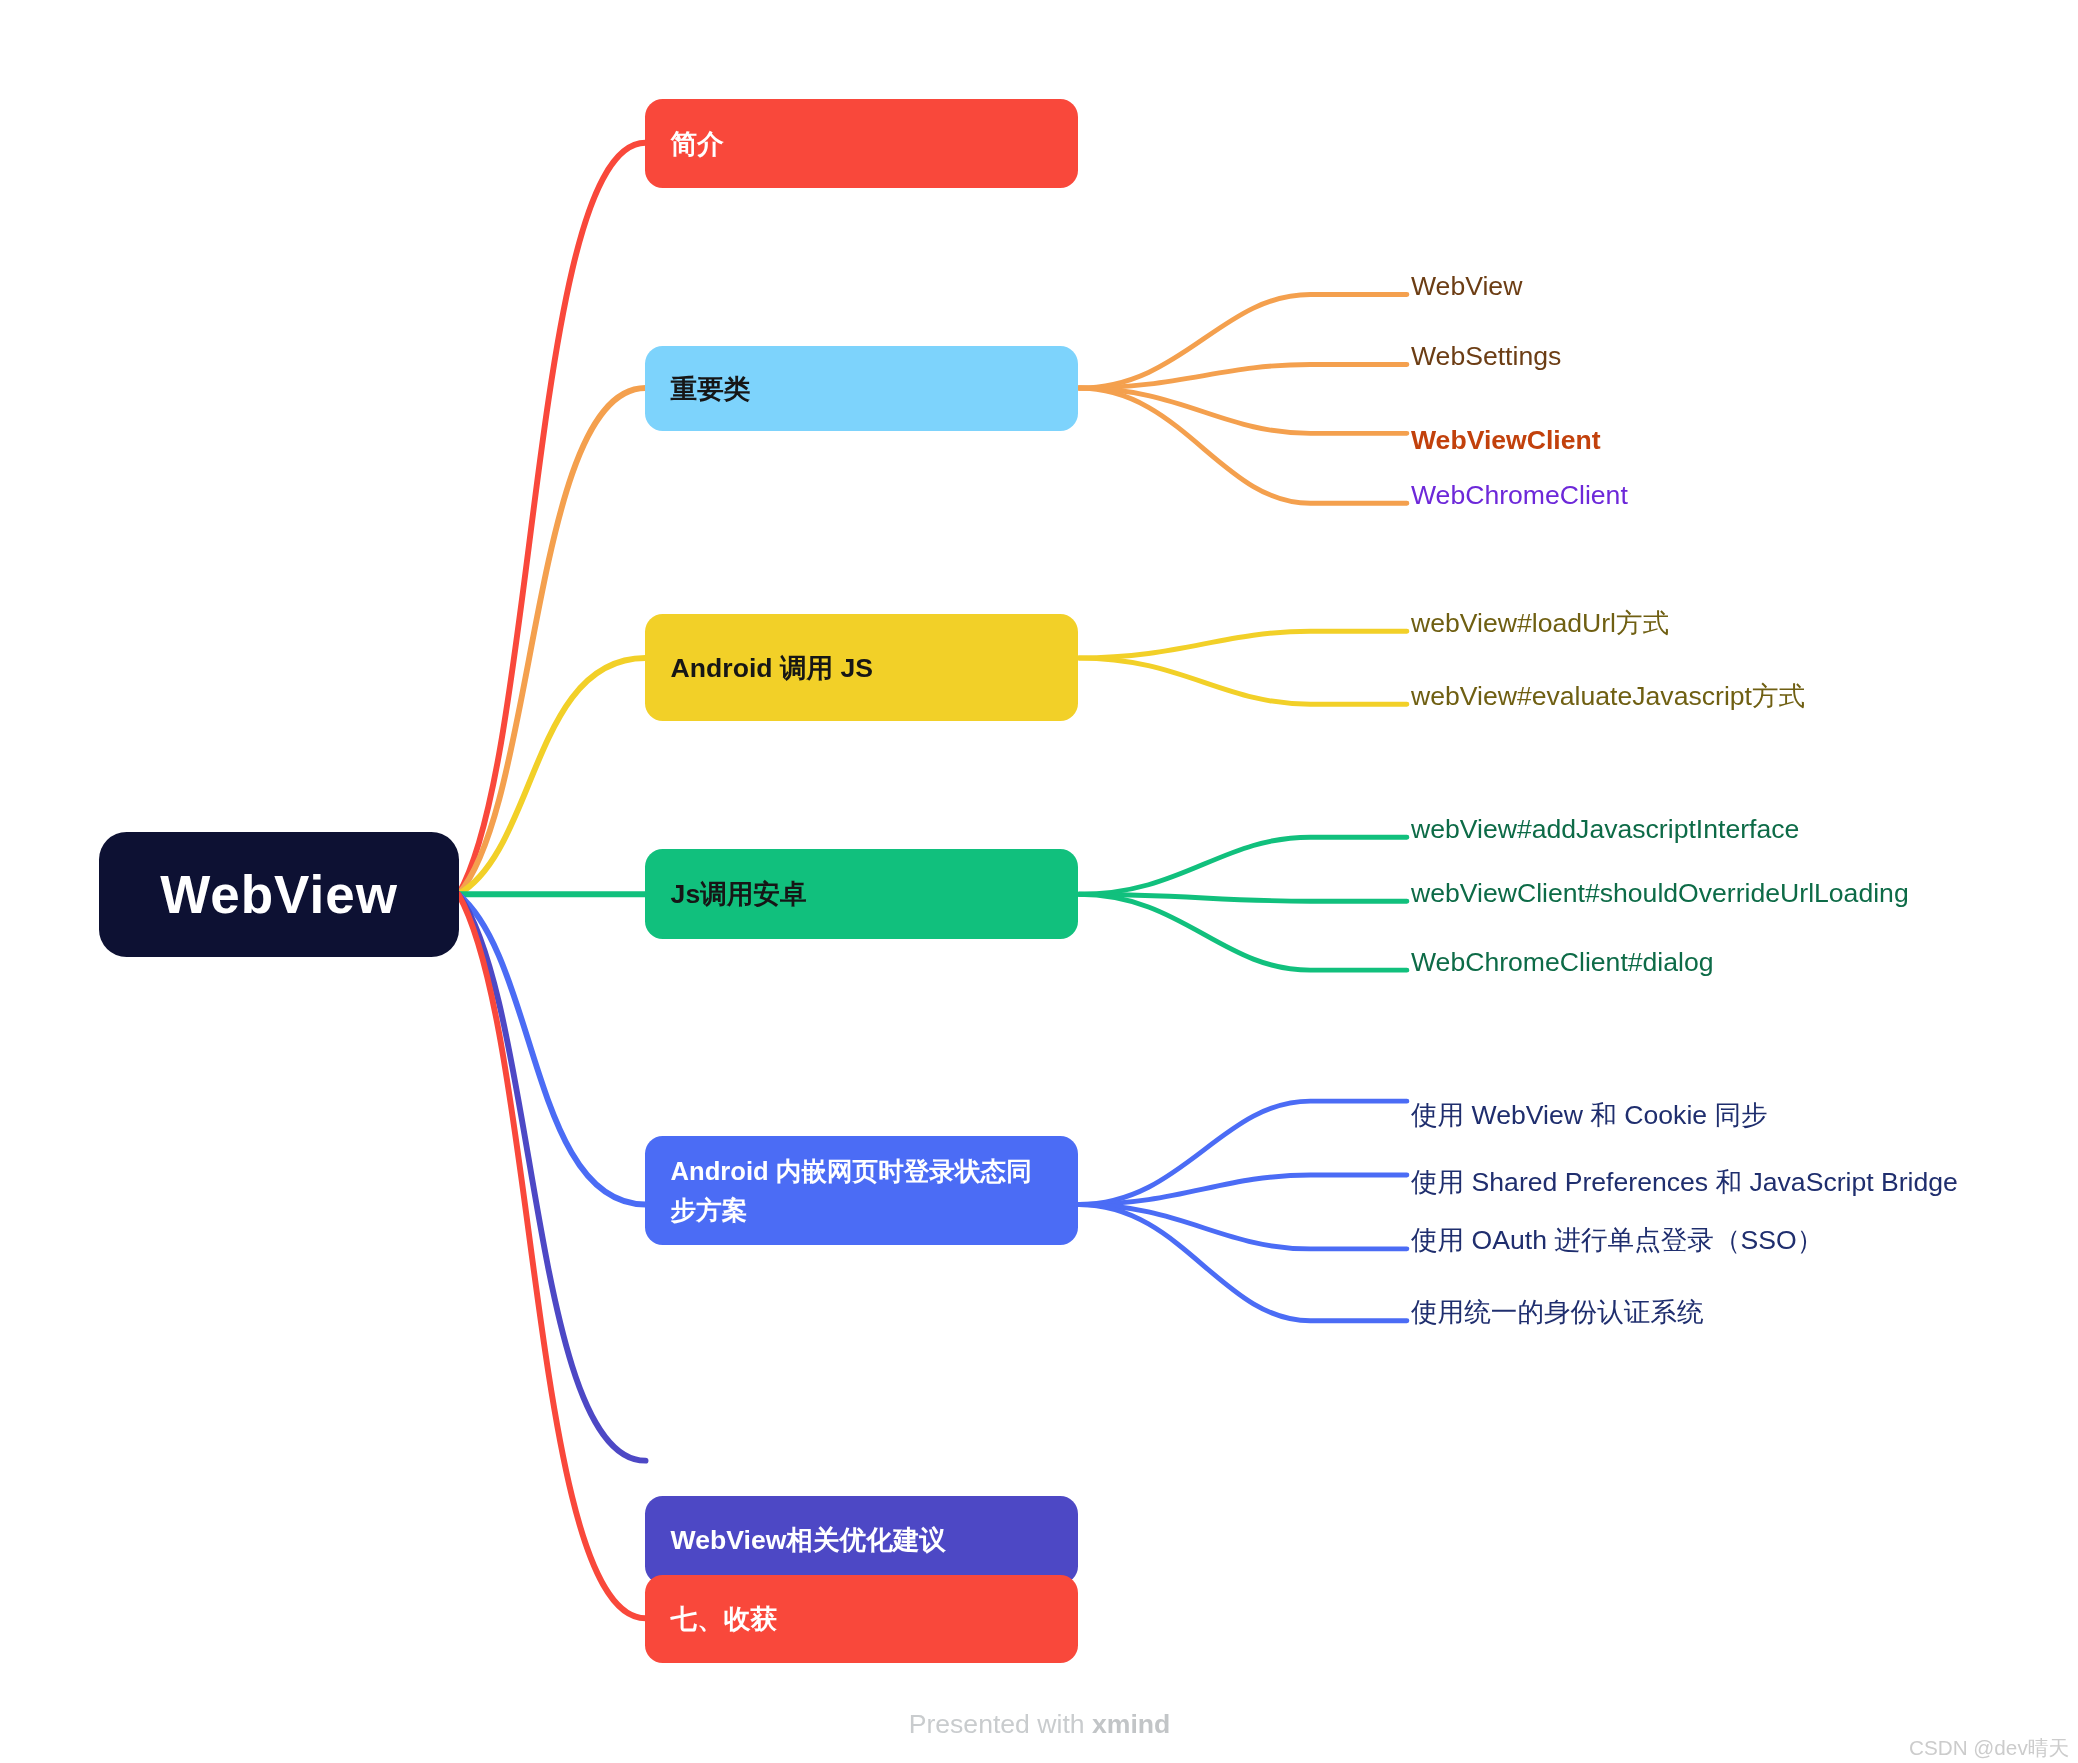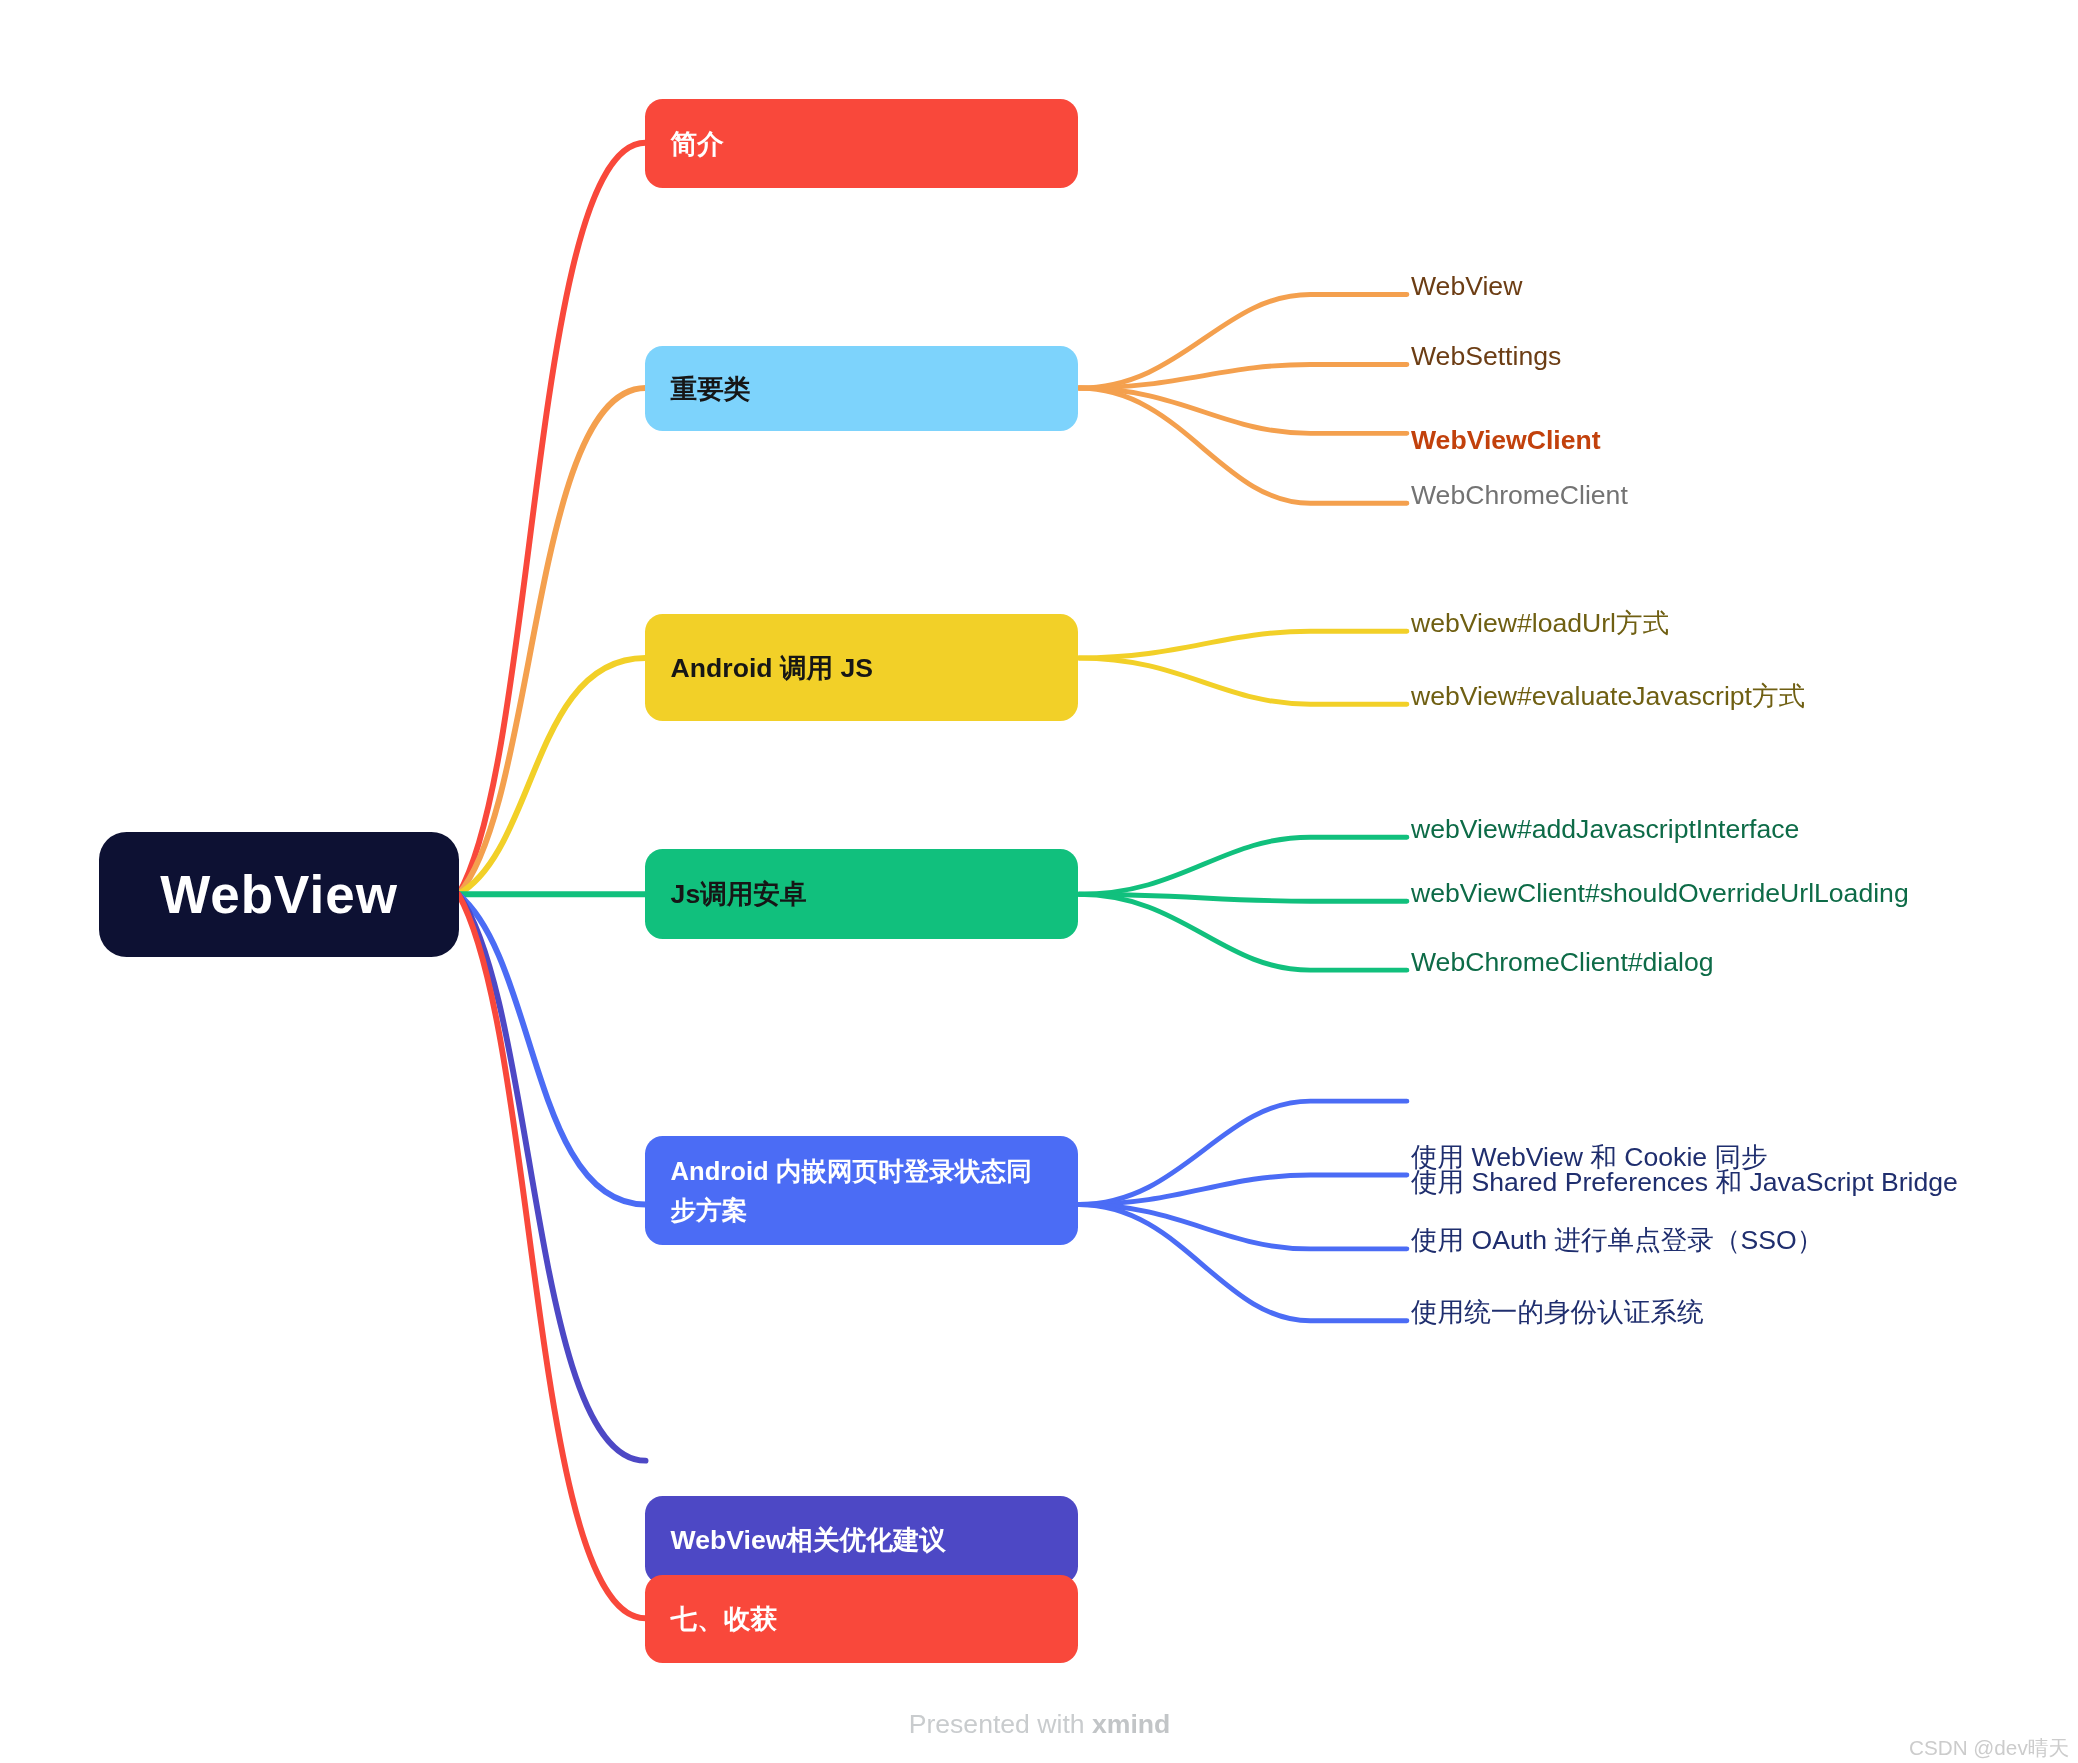--- a/index.html
+++ b/index.html
@@ -83,30 +83,30 @@
     <span>WebView相关优化建议</span>
   </div>
 
   <div class="node branch b-harvest" style="background-color: rgb(249, 72, 59); color: rgb(255, 255, 255);">
     <span>七、收获</span>
   </div>
 
   <div class="child" style="top: 268px; color: rgb(108, 61, 20);">WebView</div>
   <div class="child" style="top: 338px; color: rgb(108, 61, 20);">WebSettings</div>
   <div class="child" style="top: 422px; color: #c2410c; font-weight: bold;">WebViewClient</div>
-  <div class="child" style="top: 477px; color: #737373;">WebChromeClient</div>
+  <div class="child" style="top: 477px; color: #6d28d9;">WebChromeClient</div>
 
   <div class="child" style="top: 605px; color: rgb(111, 95, 18);">webView#loadUrl方式</div>
   <div class="child" style="top: 678px; color: rgb(111, 95, 18);">webView#evaluateJavascript方式</div>
 
   <div class="child" style="top: 811px; color: rgb(13, 107, 71);">webView#addJavascriptInterface</div>
   <div class="child" style="top: 875px; color: rgb(13, 107, 71);">webViewClient#shouldOverrideUrlLoading</div>
   <div class="child" style="top: 944px; color: rgb(13, 107, 71);">WebChromeClient#dialog</div>
 
-  <div class="child" style="top: 1139px; color: rgb(31, 46, 110);">使用 WebView 和 Cookie 同步</div>
+  <div class="child" style="top: 1097px; color: rgb(31, 46, 110);">使用 WebView 和 Cookie 同步</div>
   <div class="child" style="top: 1149px; color: rgb(31, 46, 110); margin-top: 15px;">使用 Shared Preferences 和 JavaScript Bridge</div>
   <div class="child" style="top: 1222px; color: rgb(31, 46, 110);">使用 OAuth 进行单点登录（SSO）</div>
   <div class="child" style="top: 1294px; color: rgb(31, 46, 110);">使用统一的身份认证系统</div>
 
   <div class="footer"><span>Presented with </span><b>xmind</b></div>
 
   <div class="watermark">CSDN @dev晴天</div>
 
 </div>
 

